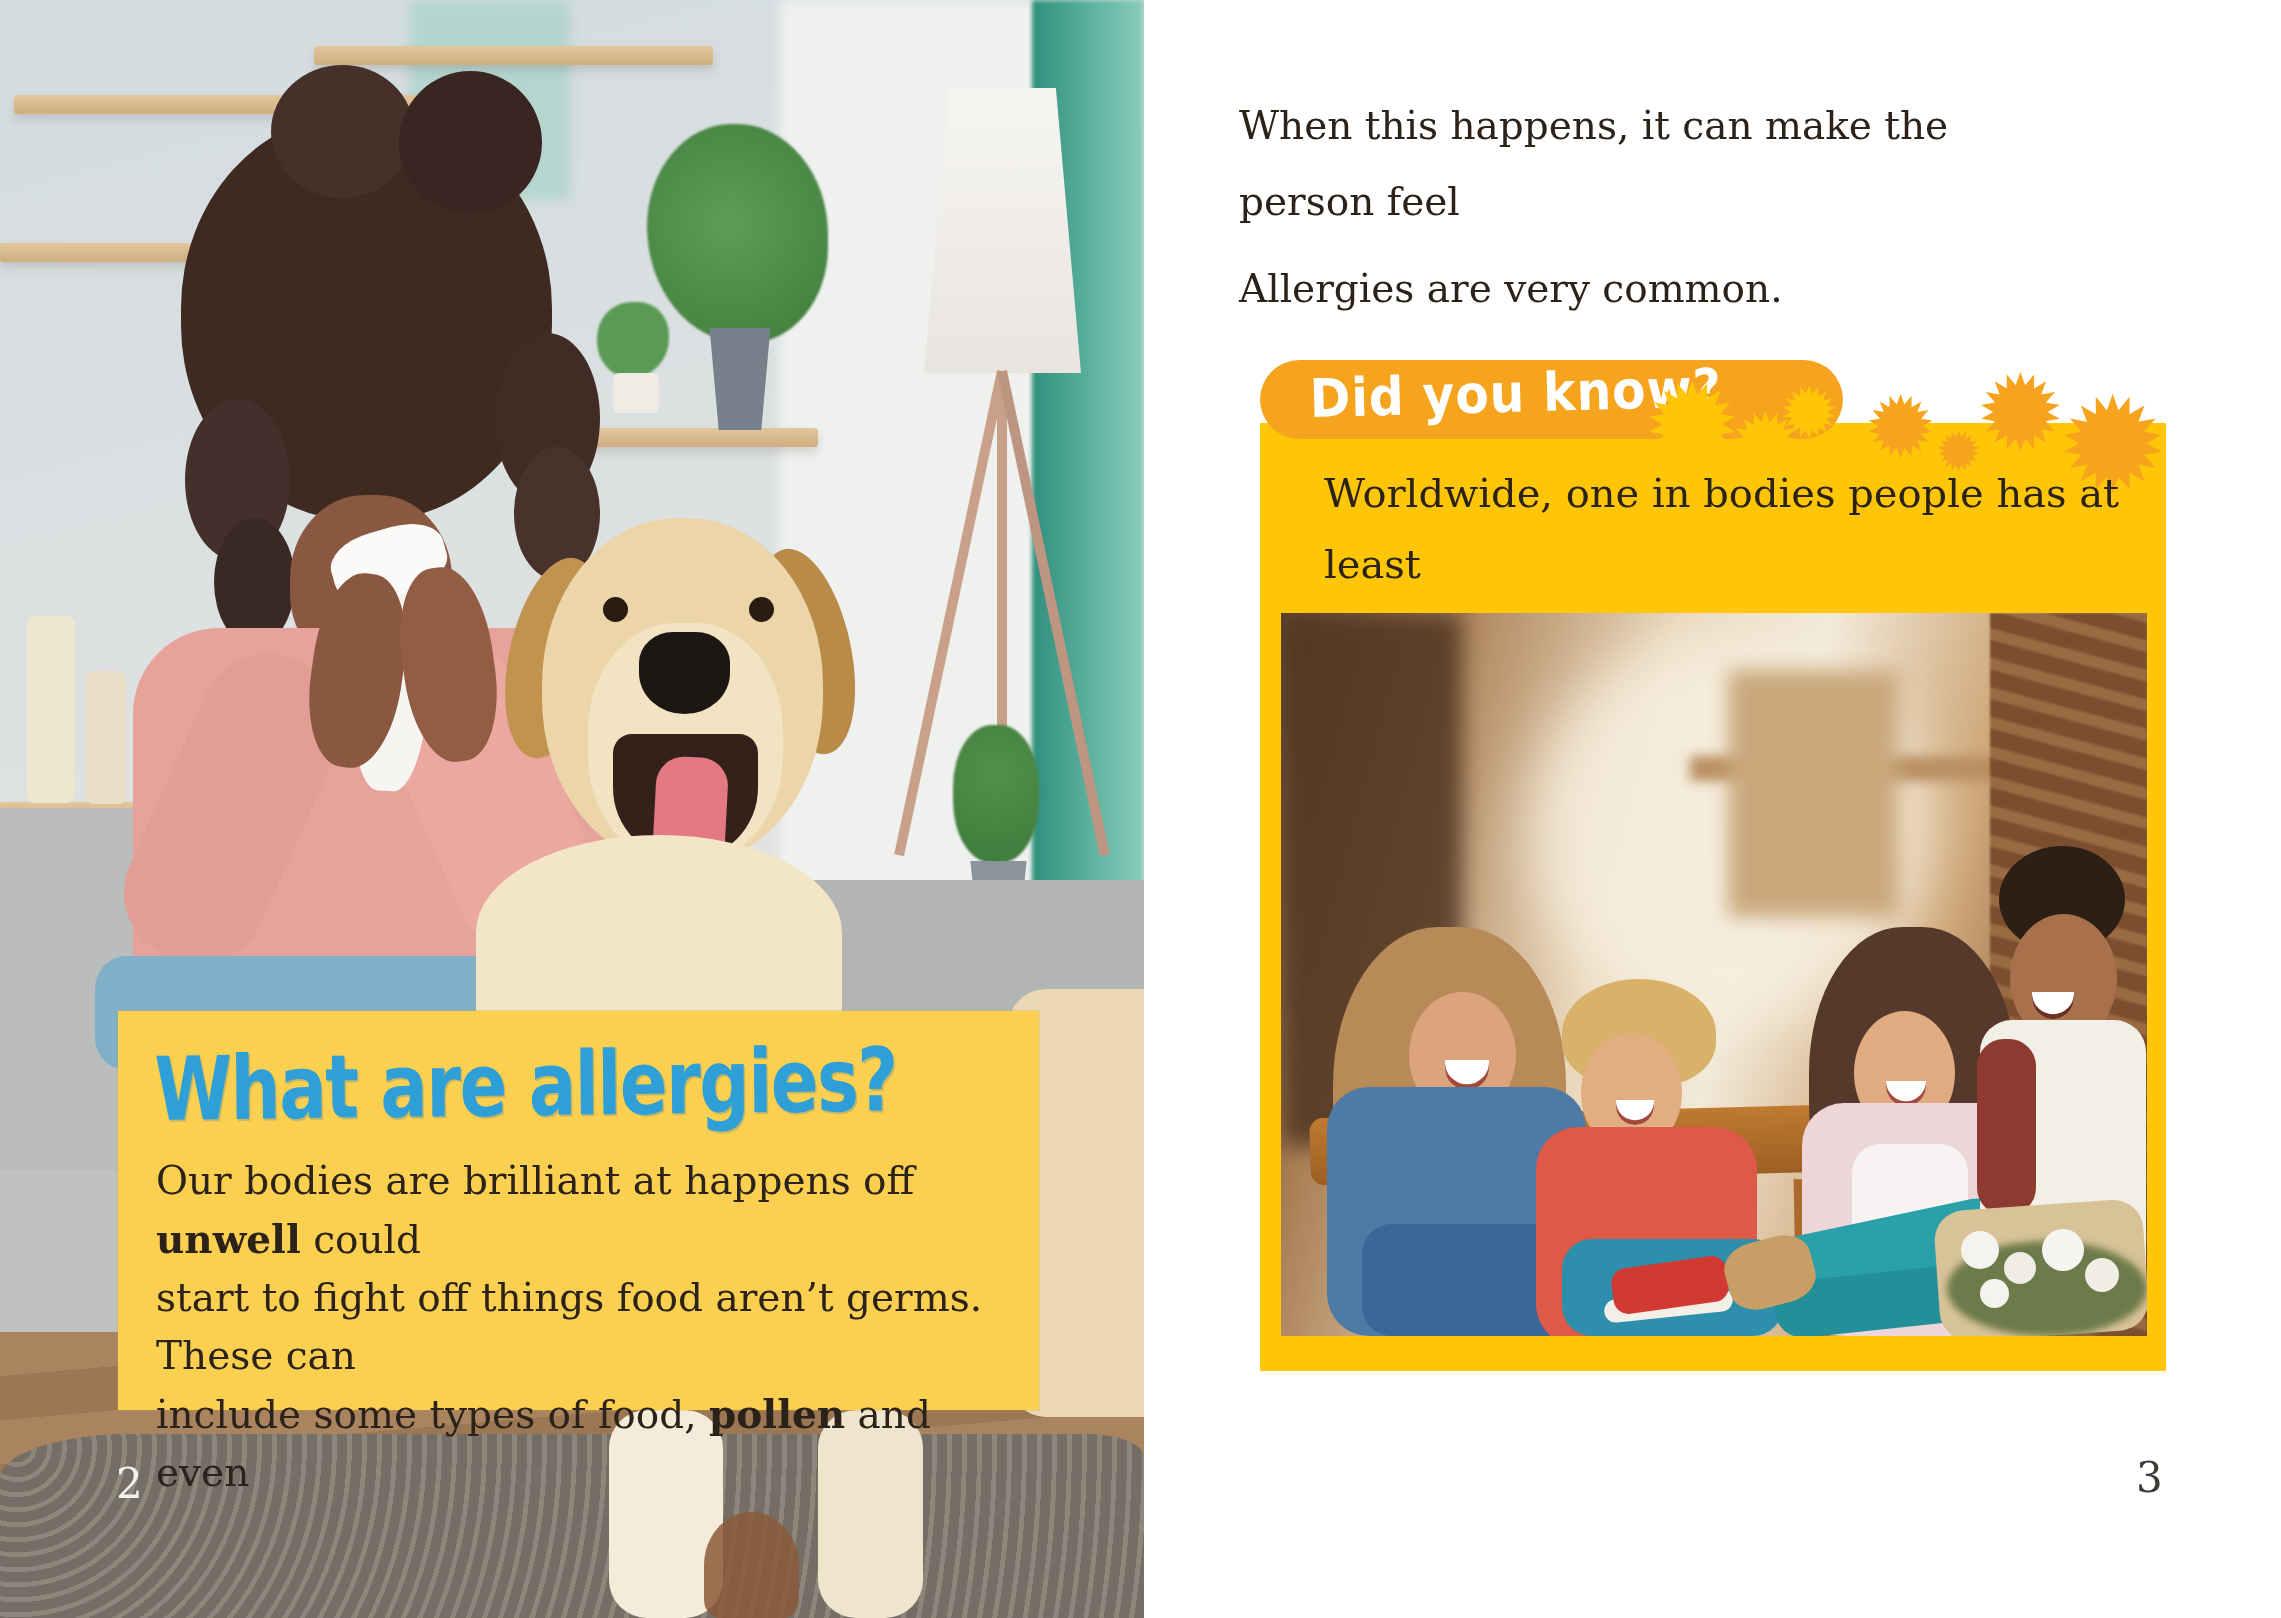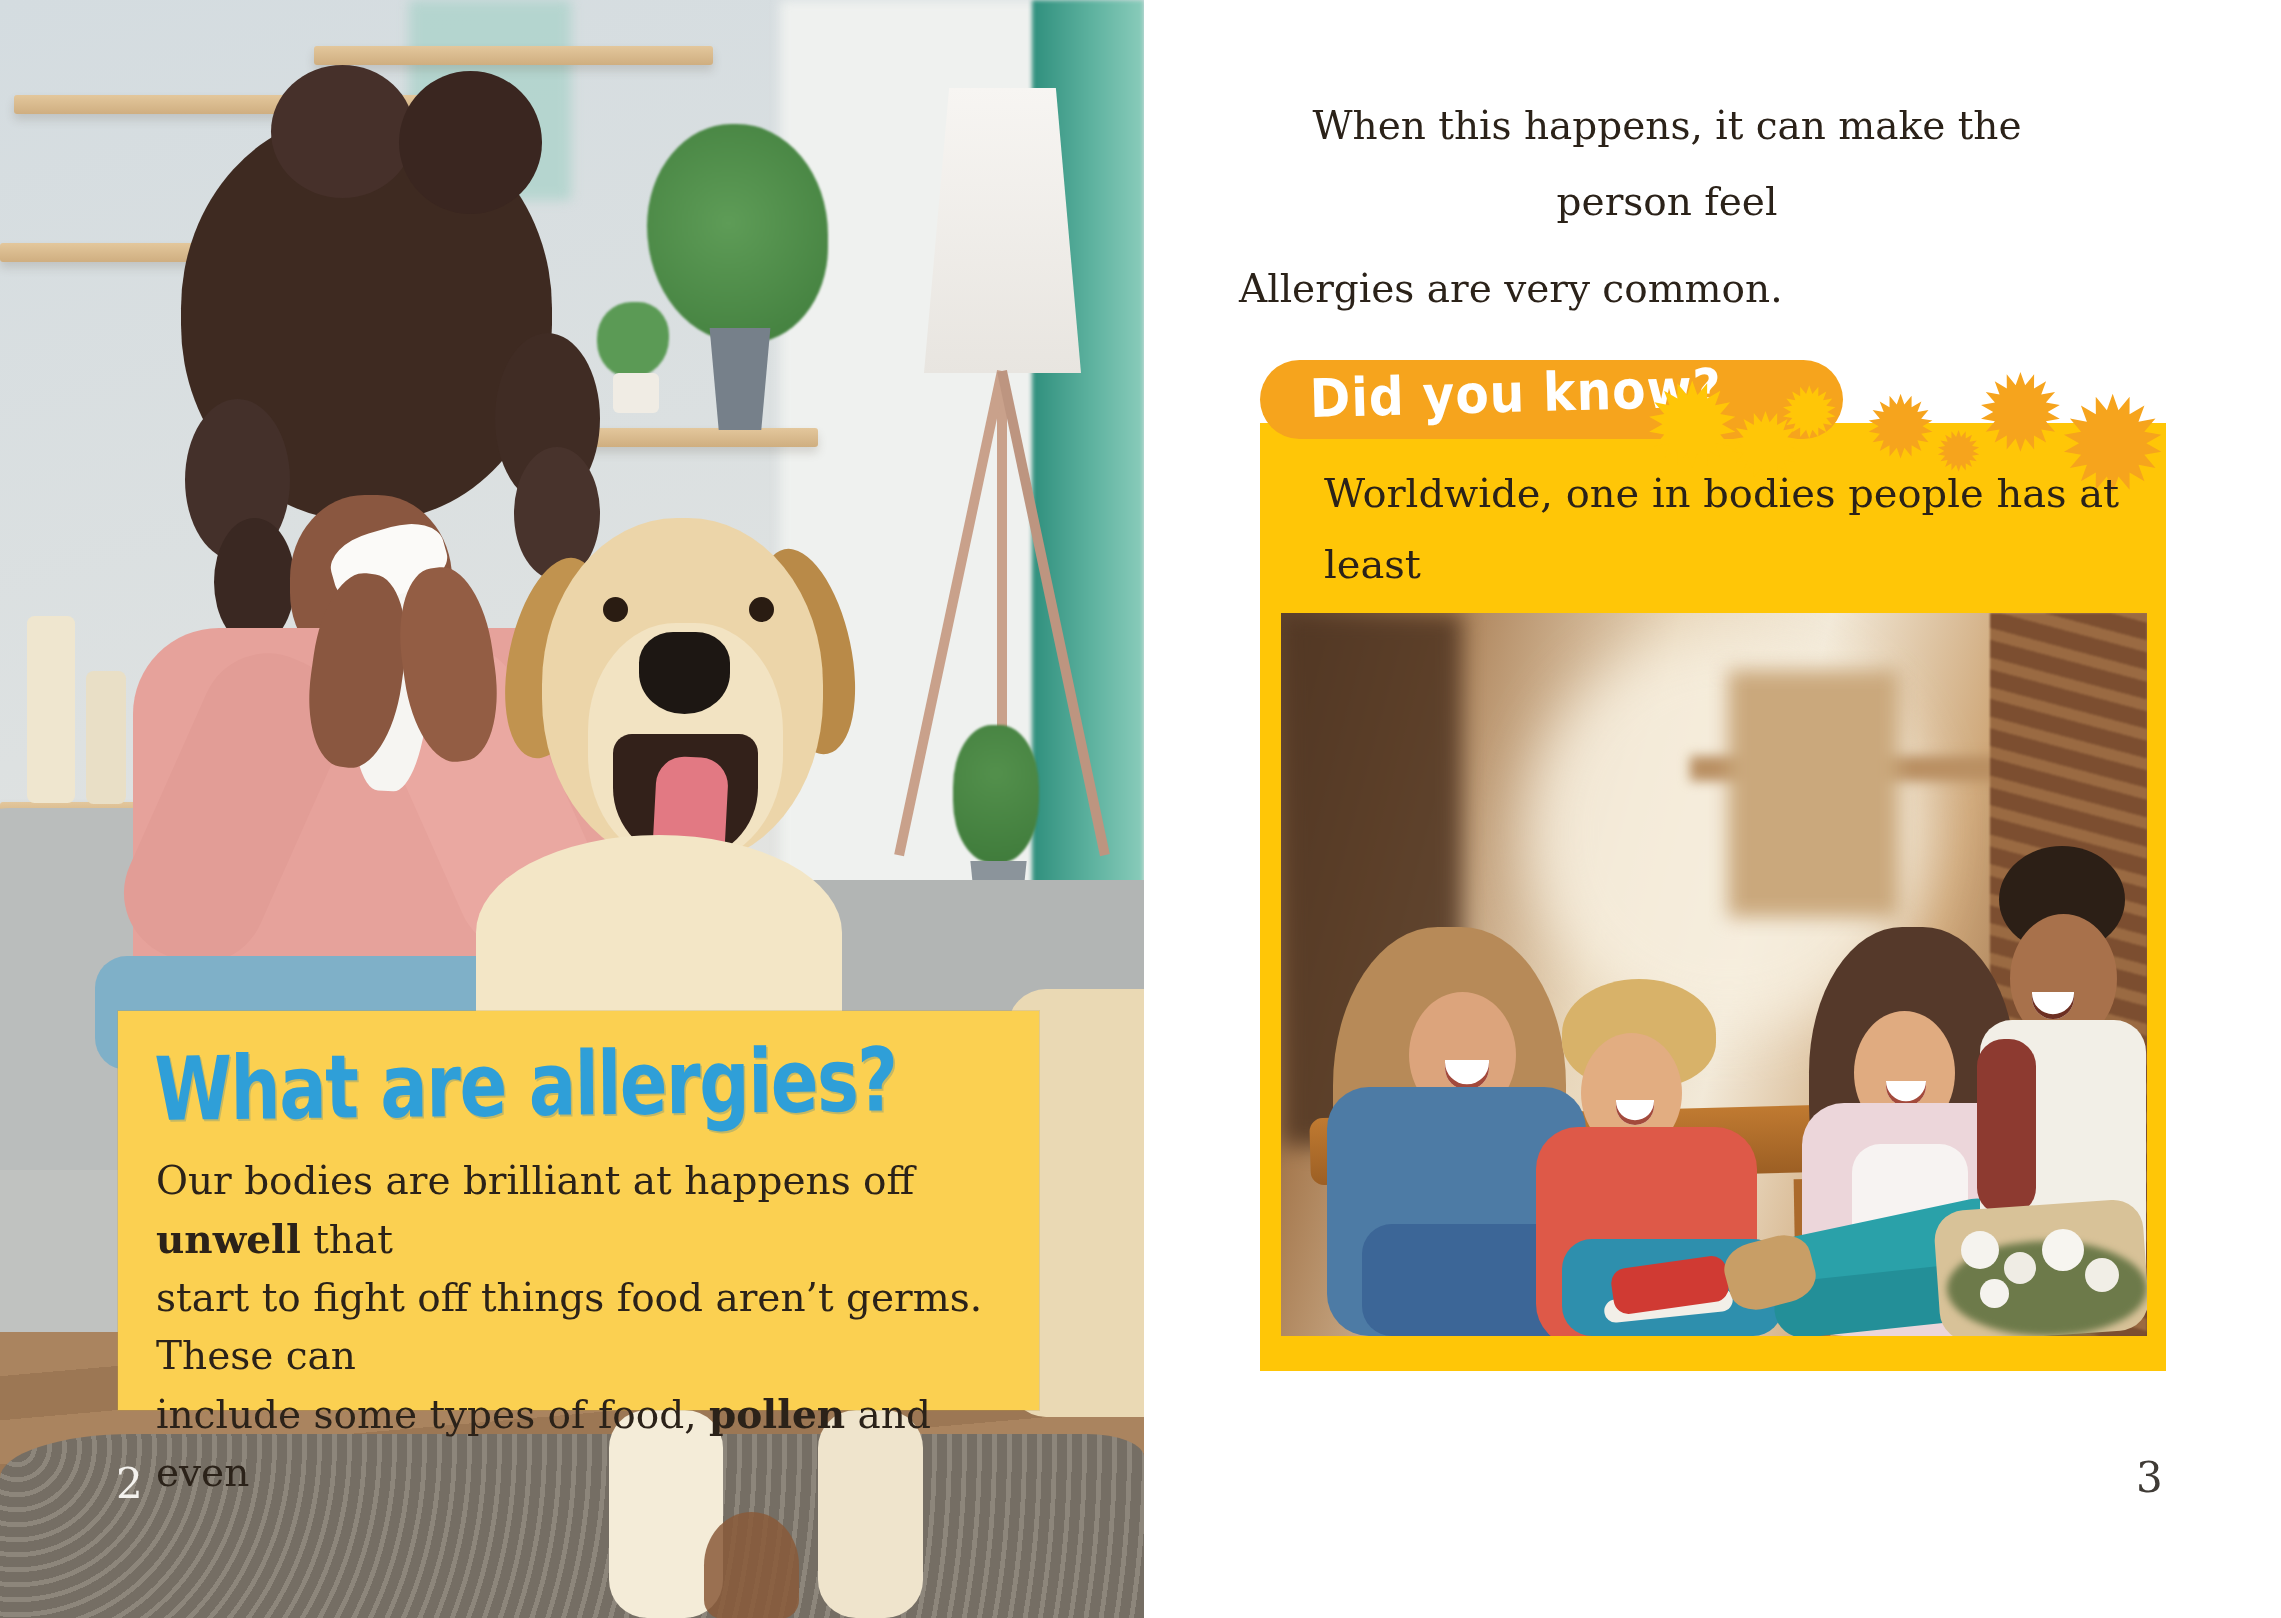--- a/index.html
+++ b/index.html
@@ -99,29 +99,29 @@
     <div class="abs" style="left:476px;top:835px;width:366px;height:195px;background:#f3e6c6;border-radius:50% 50% 0 0;"></div>
     <div class="abs" style="left:1008px;top:989px;width:136px;height:428px;background:#ead9b4;border-radius:38px 0 0 38px;"></div>
     <div class="abs" style="left:609px;top:1410px;width:114px;height:208px;background:#f4ecd8;border-radius:38px;"></div>
     <div class="abs" style="left:818px;top:1410px;width:105px;height:208px;background:#efe4cc;border-radius:38px;"></div>
     <div class="abs" style="left:704px;top:1512px;width:95px;height:107px;background:#8a5a3a;border-radius:50% 50% 19px 19px;opacity:.85;"></div>
   </div>
 
   <div id="info-box">
     <div id="info-heading">What are allergies?</div>
     <div id="info-body">
-      <div class="line"><span>Our bodies are brilliant at happens off </span><b>unwell</b><span> that</span></div>
+      <div class="line"><span>Our bodies are brilliant at happens off </span><b>unwell</b><span> could</span></div>
       <div class="line"><span>start to fight off things food aren’t germs. These can</span></div>
       <div class="line"><span>include some types of food, </span><b>pollen</b><span> and even</span></div>
       <div class="line"></div>
     </div>
   </div>
   <div class="pgnum" id="pgnum-left">2</div>
 
-  <div class="rp-par" style="top:88px;text-align:center;">
+  <div class="rp-par" style="top:88px;">
     <div>When this happens, it can make the person feel</div>
   </div>
   <div class="rp-par" style="top:251px;">
     <div>Allergies are very common.</div>
   </div>
 
   <div id="know-box"></div>
   <div id="know-header">
     <div id="know-header-text">Did you know?</div>
   </div>

